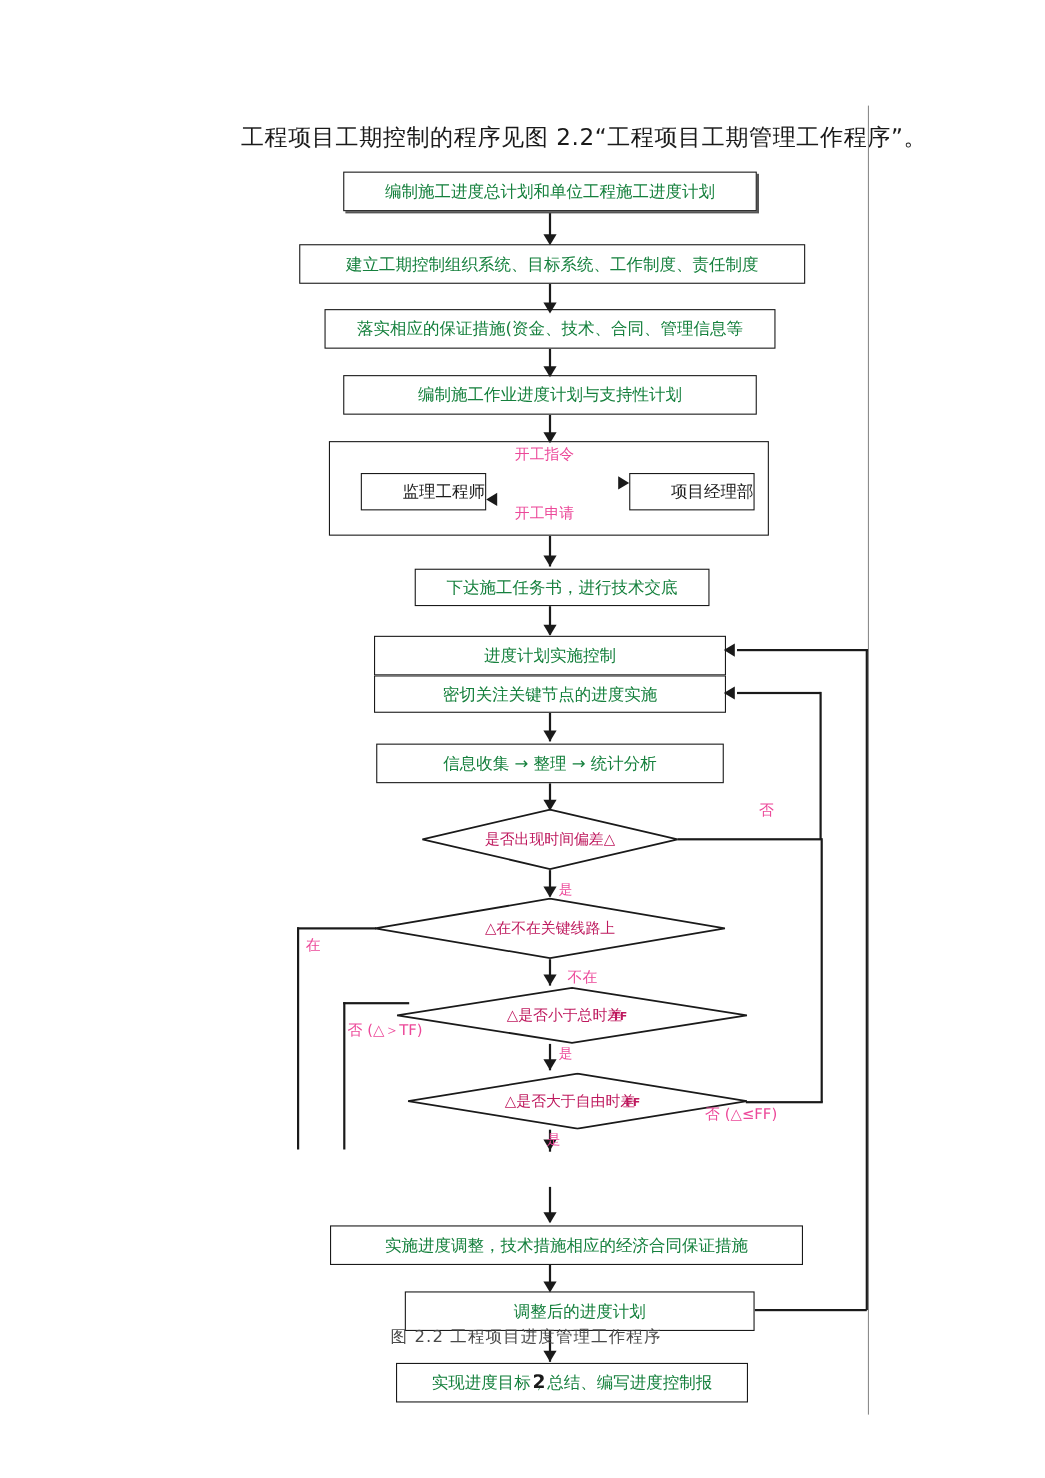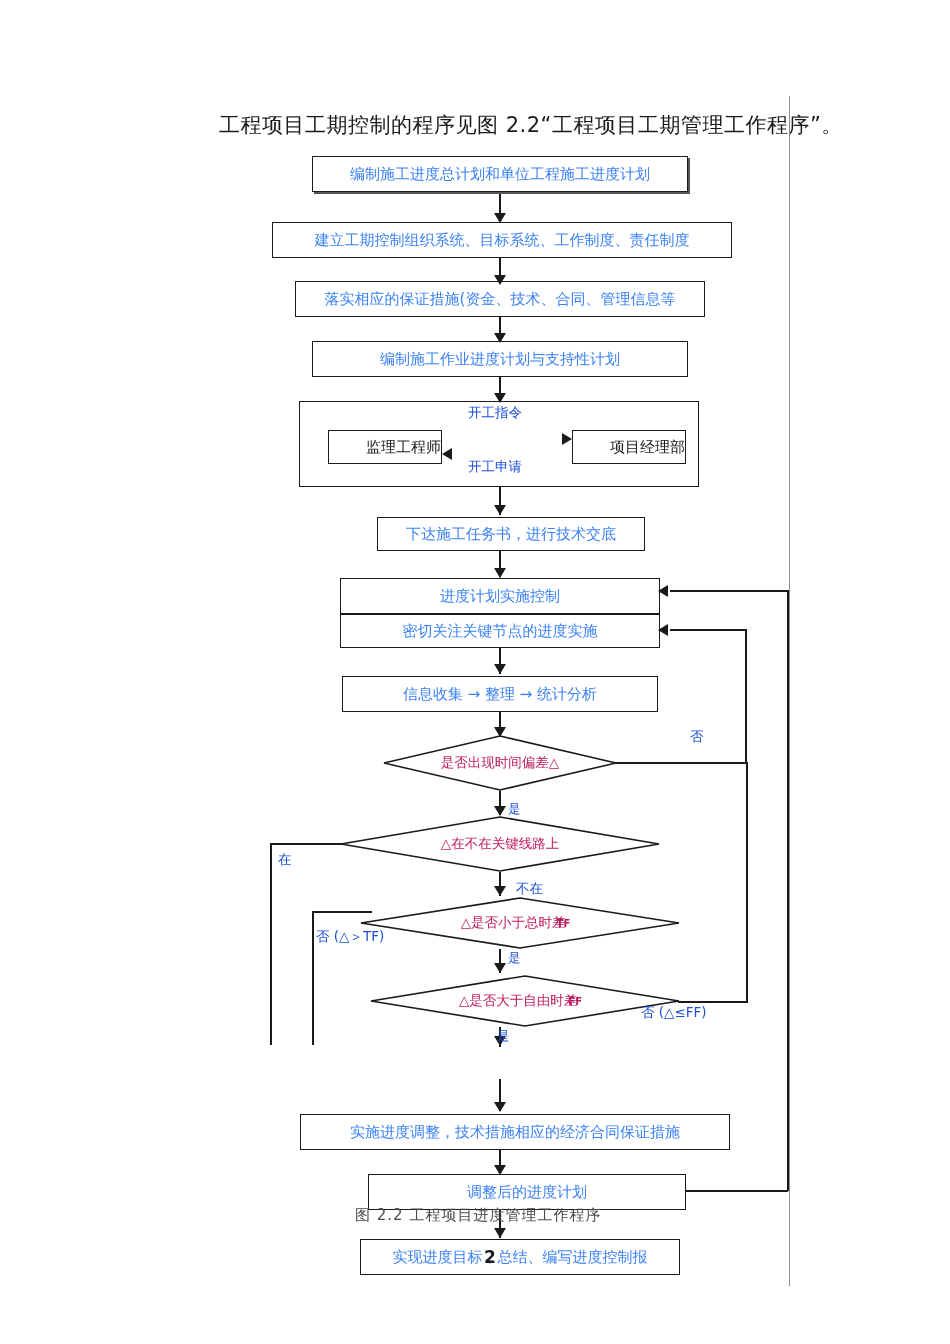--- a/index.html
+++ b/index.html
@@ -35,21 +35,21 @@
   .box {
     position: absolute;
     box-sizing: border-box;
     border: 1.5px solid #1a1a1a;
     background: #ffffff;
     display: flex;
     align-items: center;
     justify-content: center;
     font-size: 15px;
     line-height: 1.1;
-    color: #3b82f6;
+    color: #15803d;
     white-space: nowrap;
     z-index: 5;
   }
   .box.shadowed {
     box-shadow: 2px 2px 0 0 #555;
   }
   
   .groupbox {
     position: absolute;
     box-sizing: border-box;
@@ -100,21 +100,21 @@
     transform: translateY(-50%);
     text-align: center;
     font-size: 13.5px;
     white-space: nowrap;
     color: #be185d;
   }
   
   .elabel {
     position: absolute;
     font-size: 13.5px;
-    color: #1d4ed8;
+    color: #ec4899;
     white-space: nowrap;
     z-index: 7;
   }
   .elabel.sm { font-size: 12.5px; }
   
   .overlap {
     position: relative;
     left: -9px;
     font-weight: bold;
     font-size: 10px;

